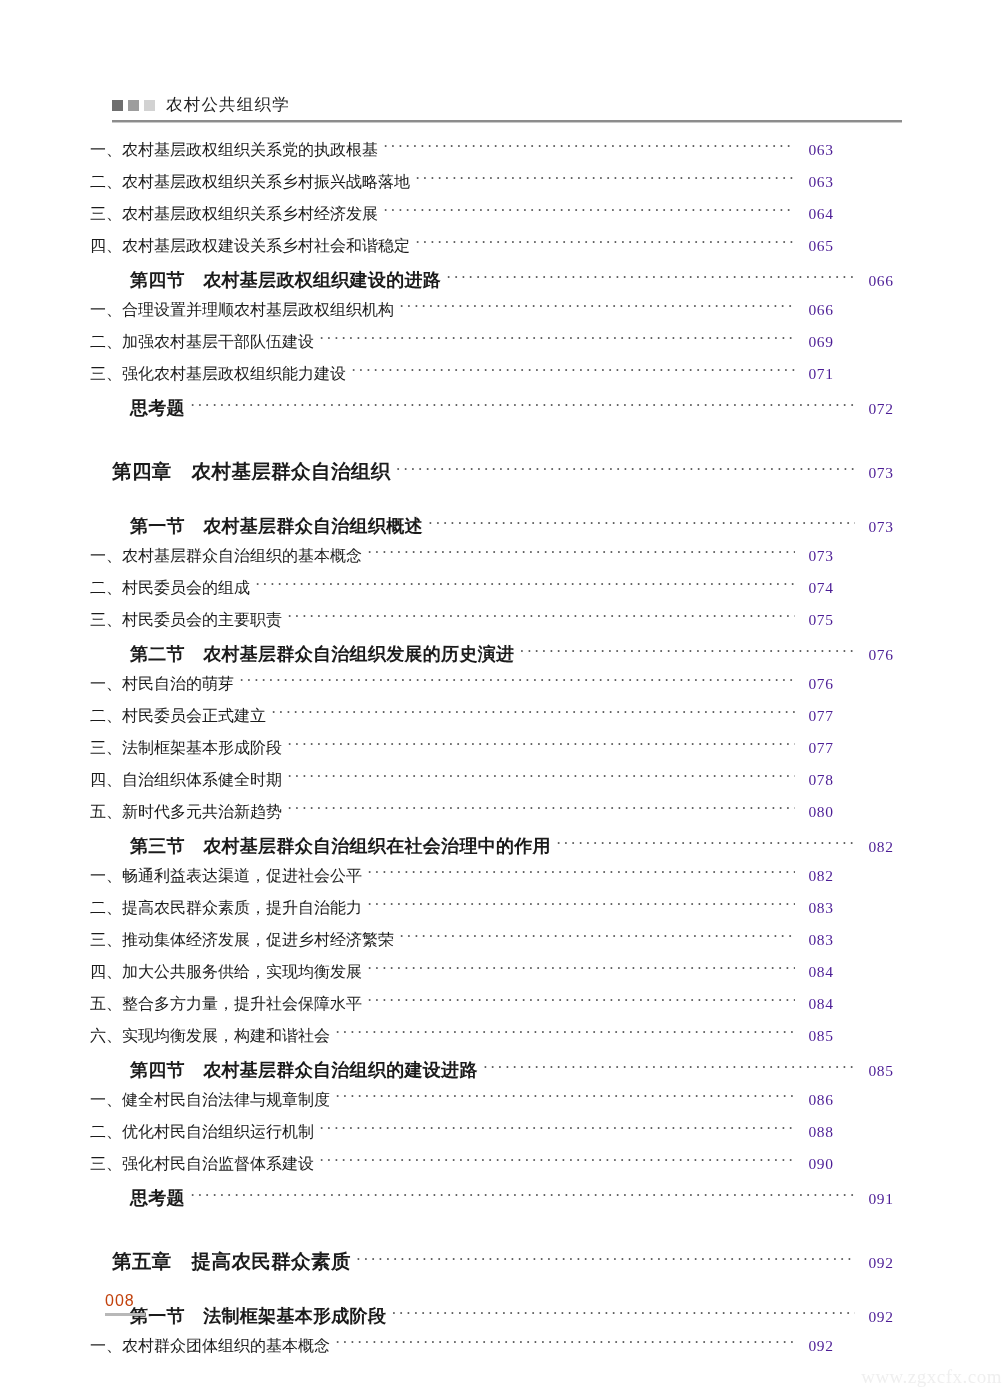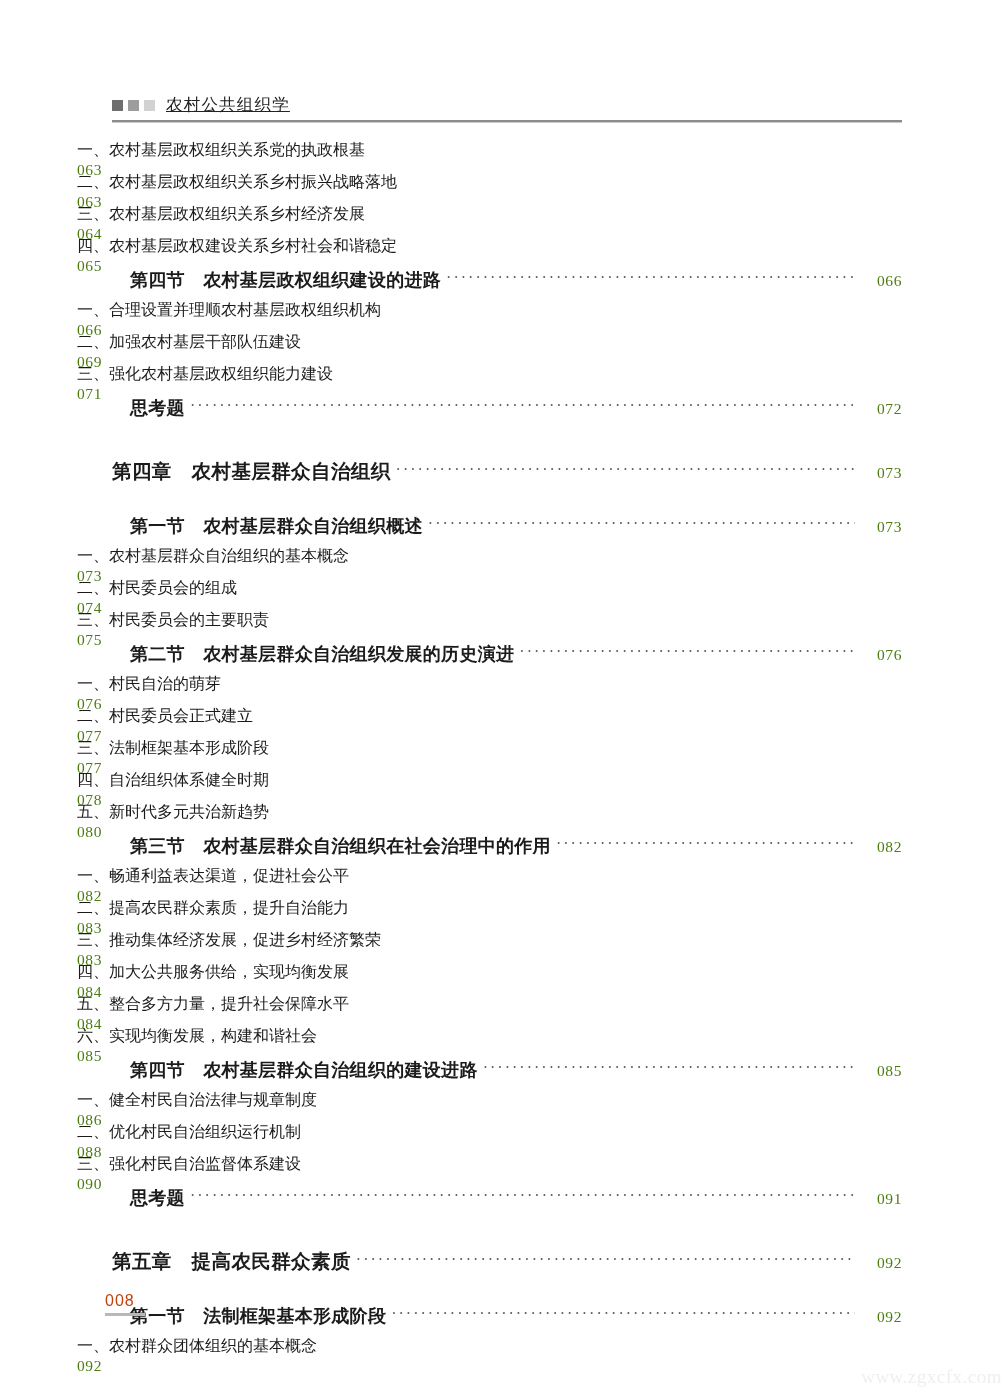--- a/index.html
+++ b/index.html
@@ -35,21 +35,20 @@
   .sq { width: 11px; height: 11px; display: block; }
   .sq1 { background: #6e6e6e; }
   .sq2 { background: #9d9d9d; }
   .sq3 { background: #d2d2d2; }
   .runhead-title {
     font-size: 16.5px;
     letter-spacing: 1.2px;
     color: #222;
     font-family: "Liberation Sans", "DejaVu Sans", sans-serif;
     white-space: nowrap;
-    text-decoration: underline;
   }
   .runhead-rule {
     position: absolute;
     left: 112px;
     top: 120px;
     width: 790px;
     height: 0;
     border-top: 2px solid #8c8c8c;
     border-bottom: 1px solid #c9c9c9;
   }
@@ -88,23 +87,23 @@
     font-size: 16px;
     letter-spacing: 2.0px;
     color: #5d5d5d;
     display: block;
     white-space: nowrap;
     position: relative;
     top: -0.18em;
   }
   .row .pageno {
     flex: 0 0 42px;
-    text-align: right;
+    text-align: center;
     font-size: 15.5px;
-    color: #4d7c0f;
+    color: #4c1d95;
     letter-spacing: 0.6px;
   }
 
   
   .row.level-chapter {
     height: 40px;
     margin-left: 112px;
     width: 790px;
   }
   .row.level-chapter .label {
@@ -121,23 +120,22 @@
     width: 772px;
   }
   .row.level-section .label {
     font-size: 18px;
     font-weight: bold;
     letter-spacing: 0.3px;
   }
 
   
   .row.level-item {
-    margin-left: 72px;
+    margin-left: 90px;
     width: 752px;
-    flex-direction: column;
   }
   .row.level-item .label {
     font-size: 16px;
   }
 
   
   .gap-chapter-top { height: 30px; }
   .gap-chapter-bottom { height: 16px; }
 
   

